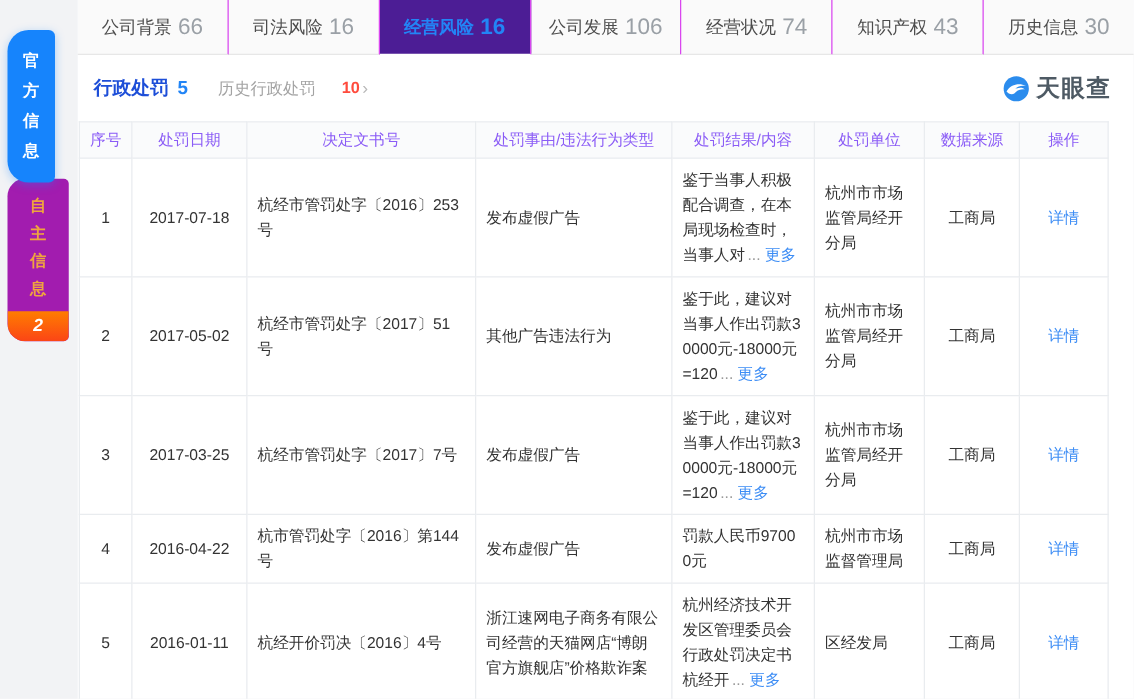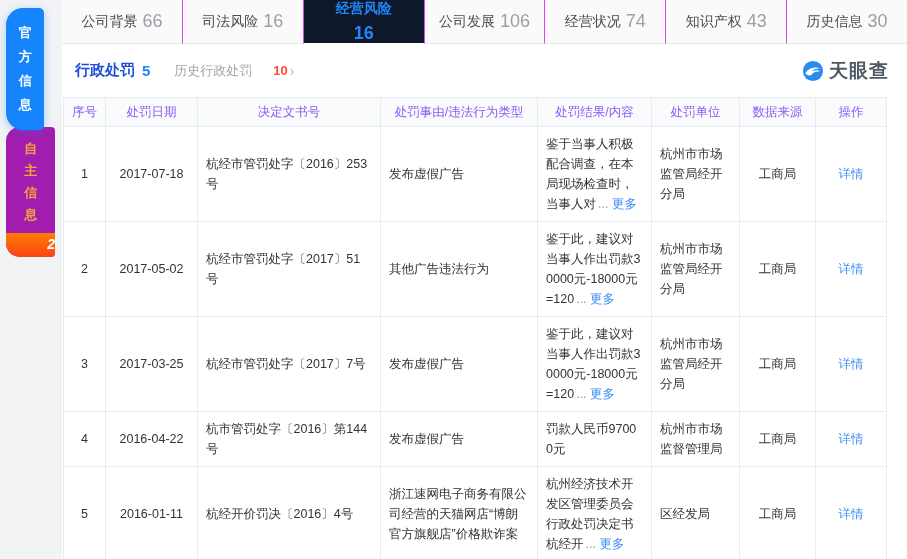--- a/index.html
+++ b/index.html
@@ -8,21 +8,21 @@
   }
   *{box-sizing:border-box; margin:0; padding:0;}
   html,body{width:907px; height:559px; overflow:hidden;}
   body{
     background:#f2f3f5;
     font-family:"Liberation Sans", sans-serif;
     position:relative;
   }
   
   .side-tabs{position:absolute; left:0; top:0; width:62px; height:559px; background:#f2f3f5; z-index:5;}
-  .side-tab{position:absolute; cursor:pointer; text-align:right;}
+  .side-tab{position:absolute; cursor:pointer; text-align:center;margin-top:16px;}
   .side-tab .vlabel{display:block; width:1.05em; margin:0 auto; word-break:break-all; line-height:24px; font-size:13px; font-weight:bold;}
   .side-tab.official{
     left:6px; top:8px; width:38px; padding:13px 0;
     background:var(--official-blue); color:#fff;
     border-radius:17px 5px 5px 17px;
     box-shadow:0 2px 8px rgba(22,132,252,.35);
     z-index:2;
   }
   .side-tab.self{
     left:6px; top:127px; width:49px;
@@ -41,27 +41,27 @@
   .main{position:absolute; left:62px; top:0; width:845px; height:559px; background:#fff;}
   
   .tabs{display:flex; height:44px; background:#fafafa;}
   .tab{
     flex:1; display:flex; align-items:center; justify-content:center; gap:5px;
     border-right:1px solid #d946ef; border-bottom:1px solid #e7e7e7;
     font-size:14px; color:#4c4c4c; cursor:pointer; white-space:nowrap;
   }
   .tab:last-child{border-right:none;}
   .tab .tab-count{font-size:18px; color:#9aa0a6; font-weight:normal;}
-  .tab.active{background:#0f172a; border-bottom-color:#fff; color:var(--accent); font-weight:bold;flex-direction:column;}
+  .tab.active{background:#4c1d95; border-bottom-color:#fff; color:var(--accent); font-weight:bold;}
   .tab.active .tab-count{color:var(--accent); font-weight:bold;}
   
   .section-head{display:flex; align-items:center; height:53px; padding:0 18px 0 13px;}
   .sec-title{font-size:15px; font-weight:bold; color:#1d4ed8;}
   .sec-count{font-size:15px; font-weight:bold; color:var(--accent); margin-left:7px;}
-  .hist{display:flex; align-items:center; margin-left:24px; font-size:13px; color:#a3a3a3; cursor:pointer;}
+  .hist{display:flex; align-items:flex-start; margin-left:24px; font-size:13px; color:#a3a3a3; cursor:pointer;}
   .hist-count{color:var(--red); font-weight:bold; margin-left:21px;}
   .hist-chevron{color:#b8b8b8; margin-left:2px; font-size:14px;}
   .logo{margin-left:auto; display:flex; align-items:center; gap:5px;}
   .logo-text{font-size:19px; font-weight:bold; color:#4e5a64; letter-spacing:1px;}
   
   table{border-collapse:collapse; table-layout:fixed; width:823px; margin-left:1px; color:#333;}
   th,td{border:1px solid #e9ecef; padding:7px 8px; font-size:12.5px; line-height:20px; vertical-align:middle; word-break:break-all;}
   th{background:#fafbfc; color:#8b5cf6; font-weight:normal; text-align:center; padding:4px 2px; height:28px; word-break:keep-all;}
   td.c-center{text-align:center;}
   .link{color:var(--link); text-decoration:none; cursor:pointer;}

